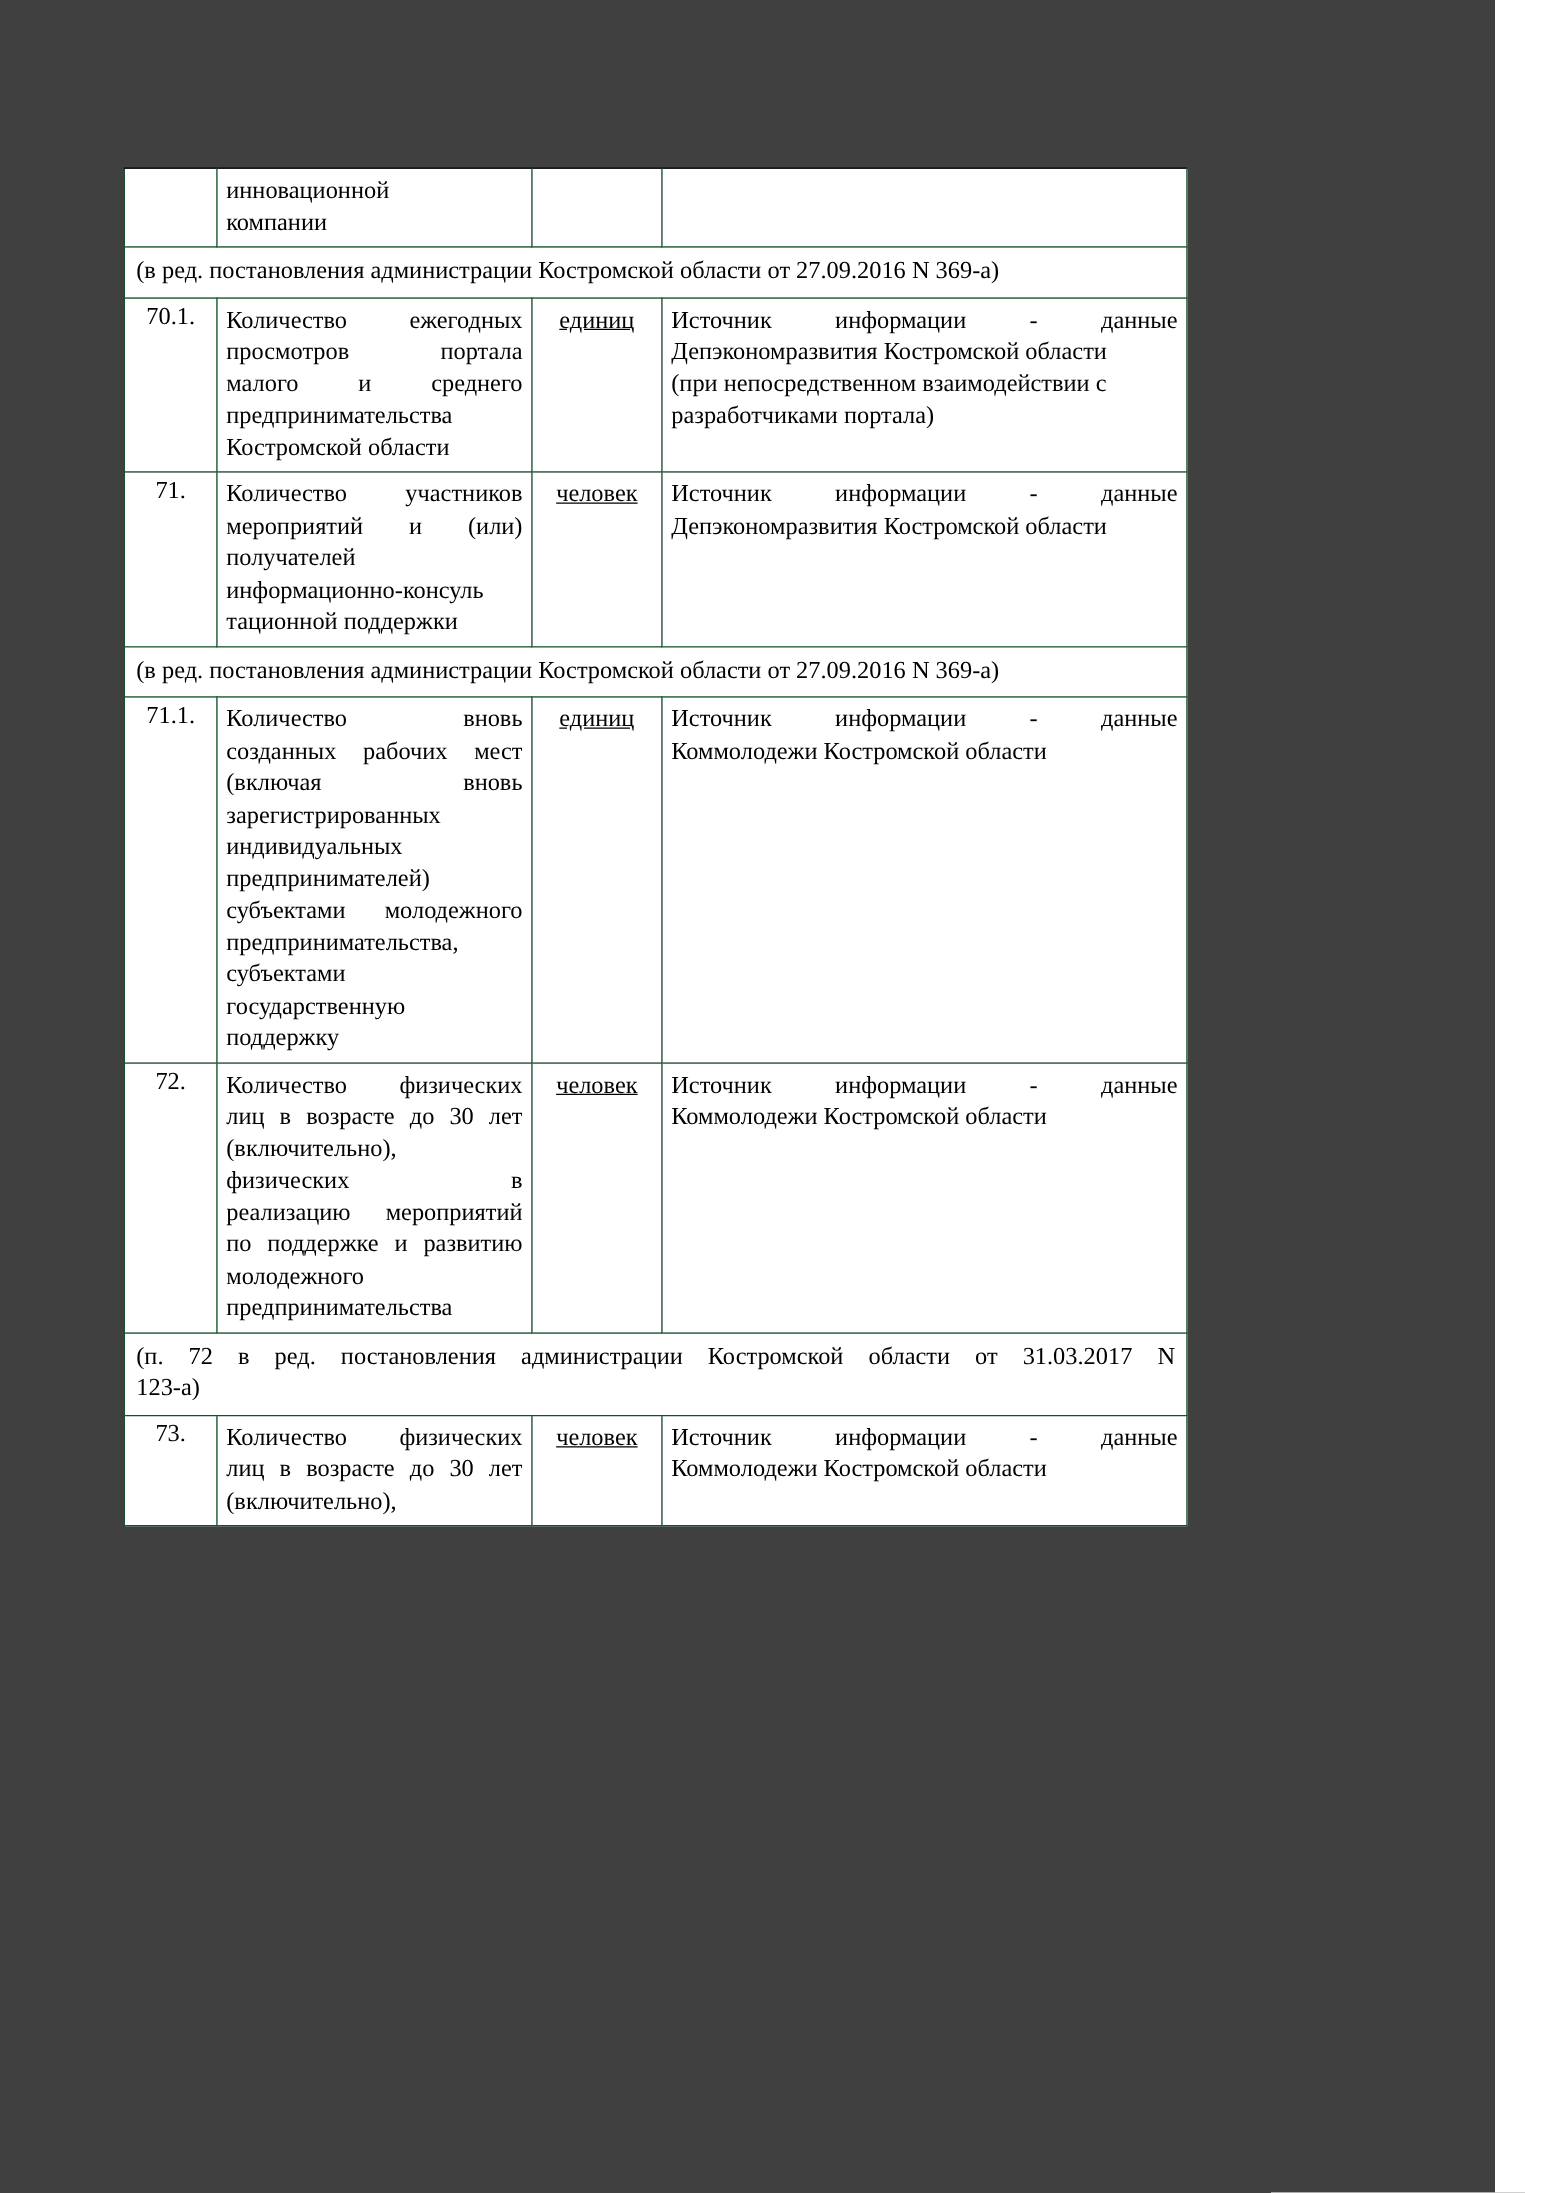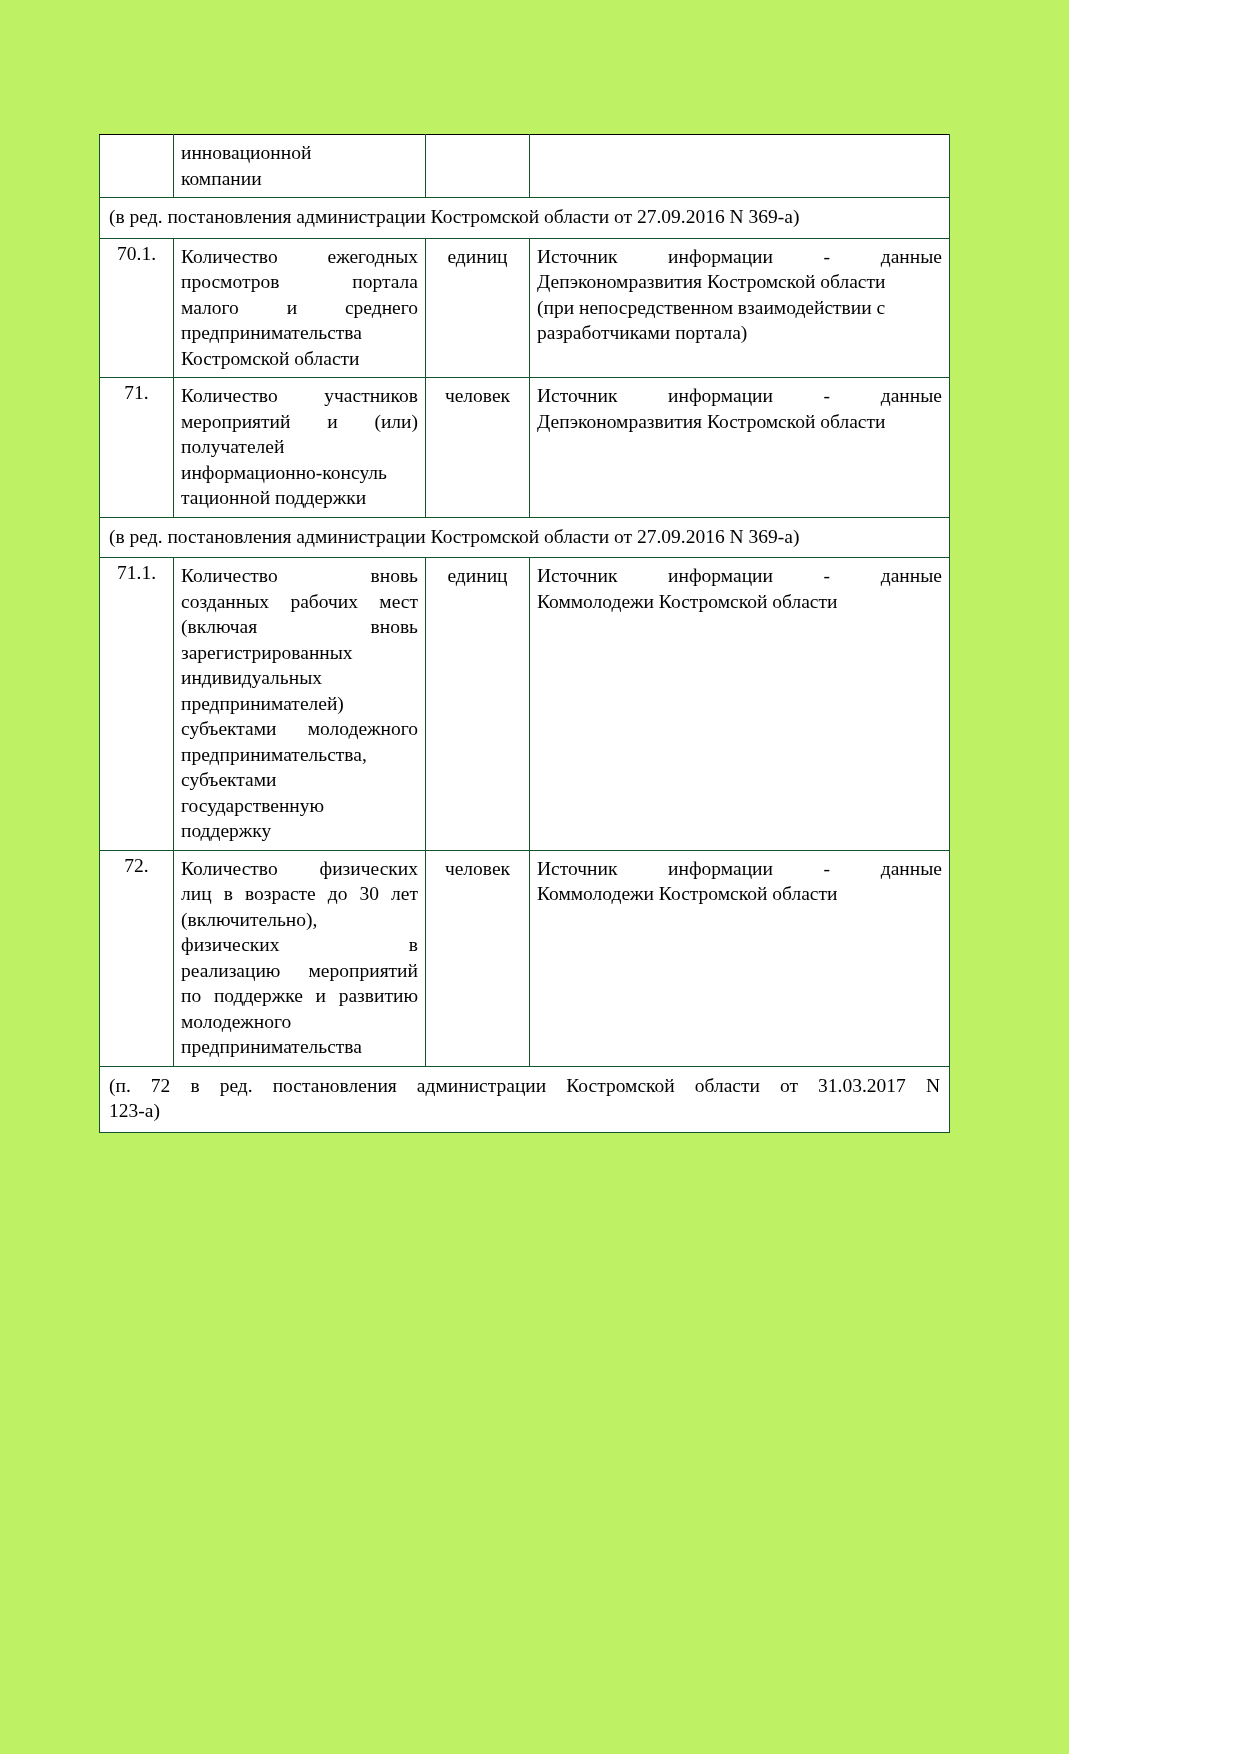--- a/index.html
+++ b/index.html
@@ -14,23 +14,23 @@
     font-family: "Liberation Serif", "DejaVu Serif", serif;
     color: #000000;
     position: relative;
     overflow: hidden;
   }
 
   .page {
     position: absolute;
     left: 0;
     top: 0;
-    width: 1069px;
+    width: 1196px;
     height: 1754px;
-    background: #bef264;
+    background: #404040;
   }
 
   
   .doc-table {
     position: absolute;
     left: 99px;
     top: 134px;
     width: 850px;
     border-collapse: collapse;
     table-layout: fixed;
@@ -55,20 +55,21 @@
     text-align: center;
     padding-top: 2px;
   }
   td.name {
     text-align: justify;
     text-align-last: left;
     hyphens: none;
   }
   td.unit {
     text-align: center;
+    text-decoration: underline;
   }
   td.src {
     text-align: justify;
     text-align-last: left;
   }
 
   
   td.note {
     text-align: justify;
     text-align-last: left;
@@ -193,15 +194,28 @@
             <span class="ln">Источник информации - данные</span>
             <span class="ln free">Коммолодежи Костромской области</span>
           </td>
         </tr>
         <tr>
           <td class="note" colspan="4">
             <span class="ln">(п. 72 в ред. постановления администрации Костромской области от 31.03.2017 N</span>
             <span class="ln free">123-а)</span>
           </td>
         </tr>
+        <tr>
+          <td class="num">73.</td>
+          <td class="name">
+            <span class="ln">Количество физических</span>
+            <span class="ln">лиц в возрасте до 30 лет</span>
+            <span class="ln free">(включительно),</span>
+          </td>
+          <td class="unit">человек</td>
+          <td class="src">
+            <span class="ln">Источник информации - данные</span>
+            <span class="ln free">Коммолодежи Костромской области</span>
+          </td>
+        </tr>
       </tbody>
   </table>
 </div>
 
 </body></html>

